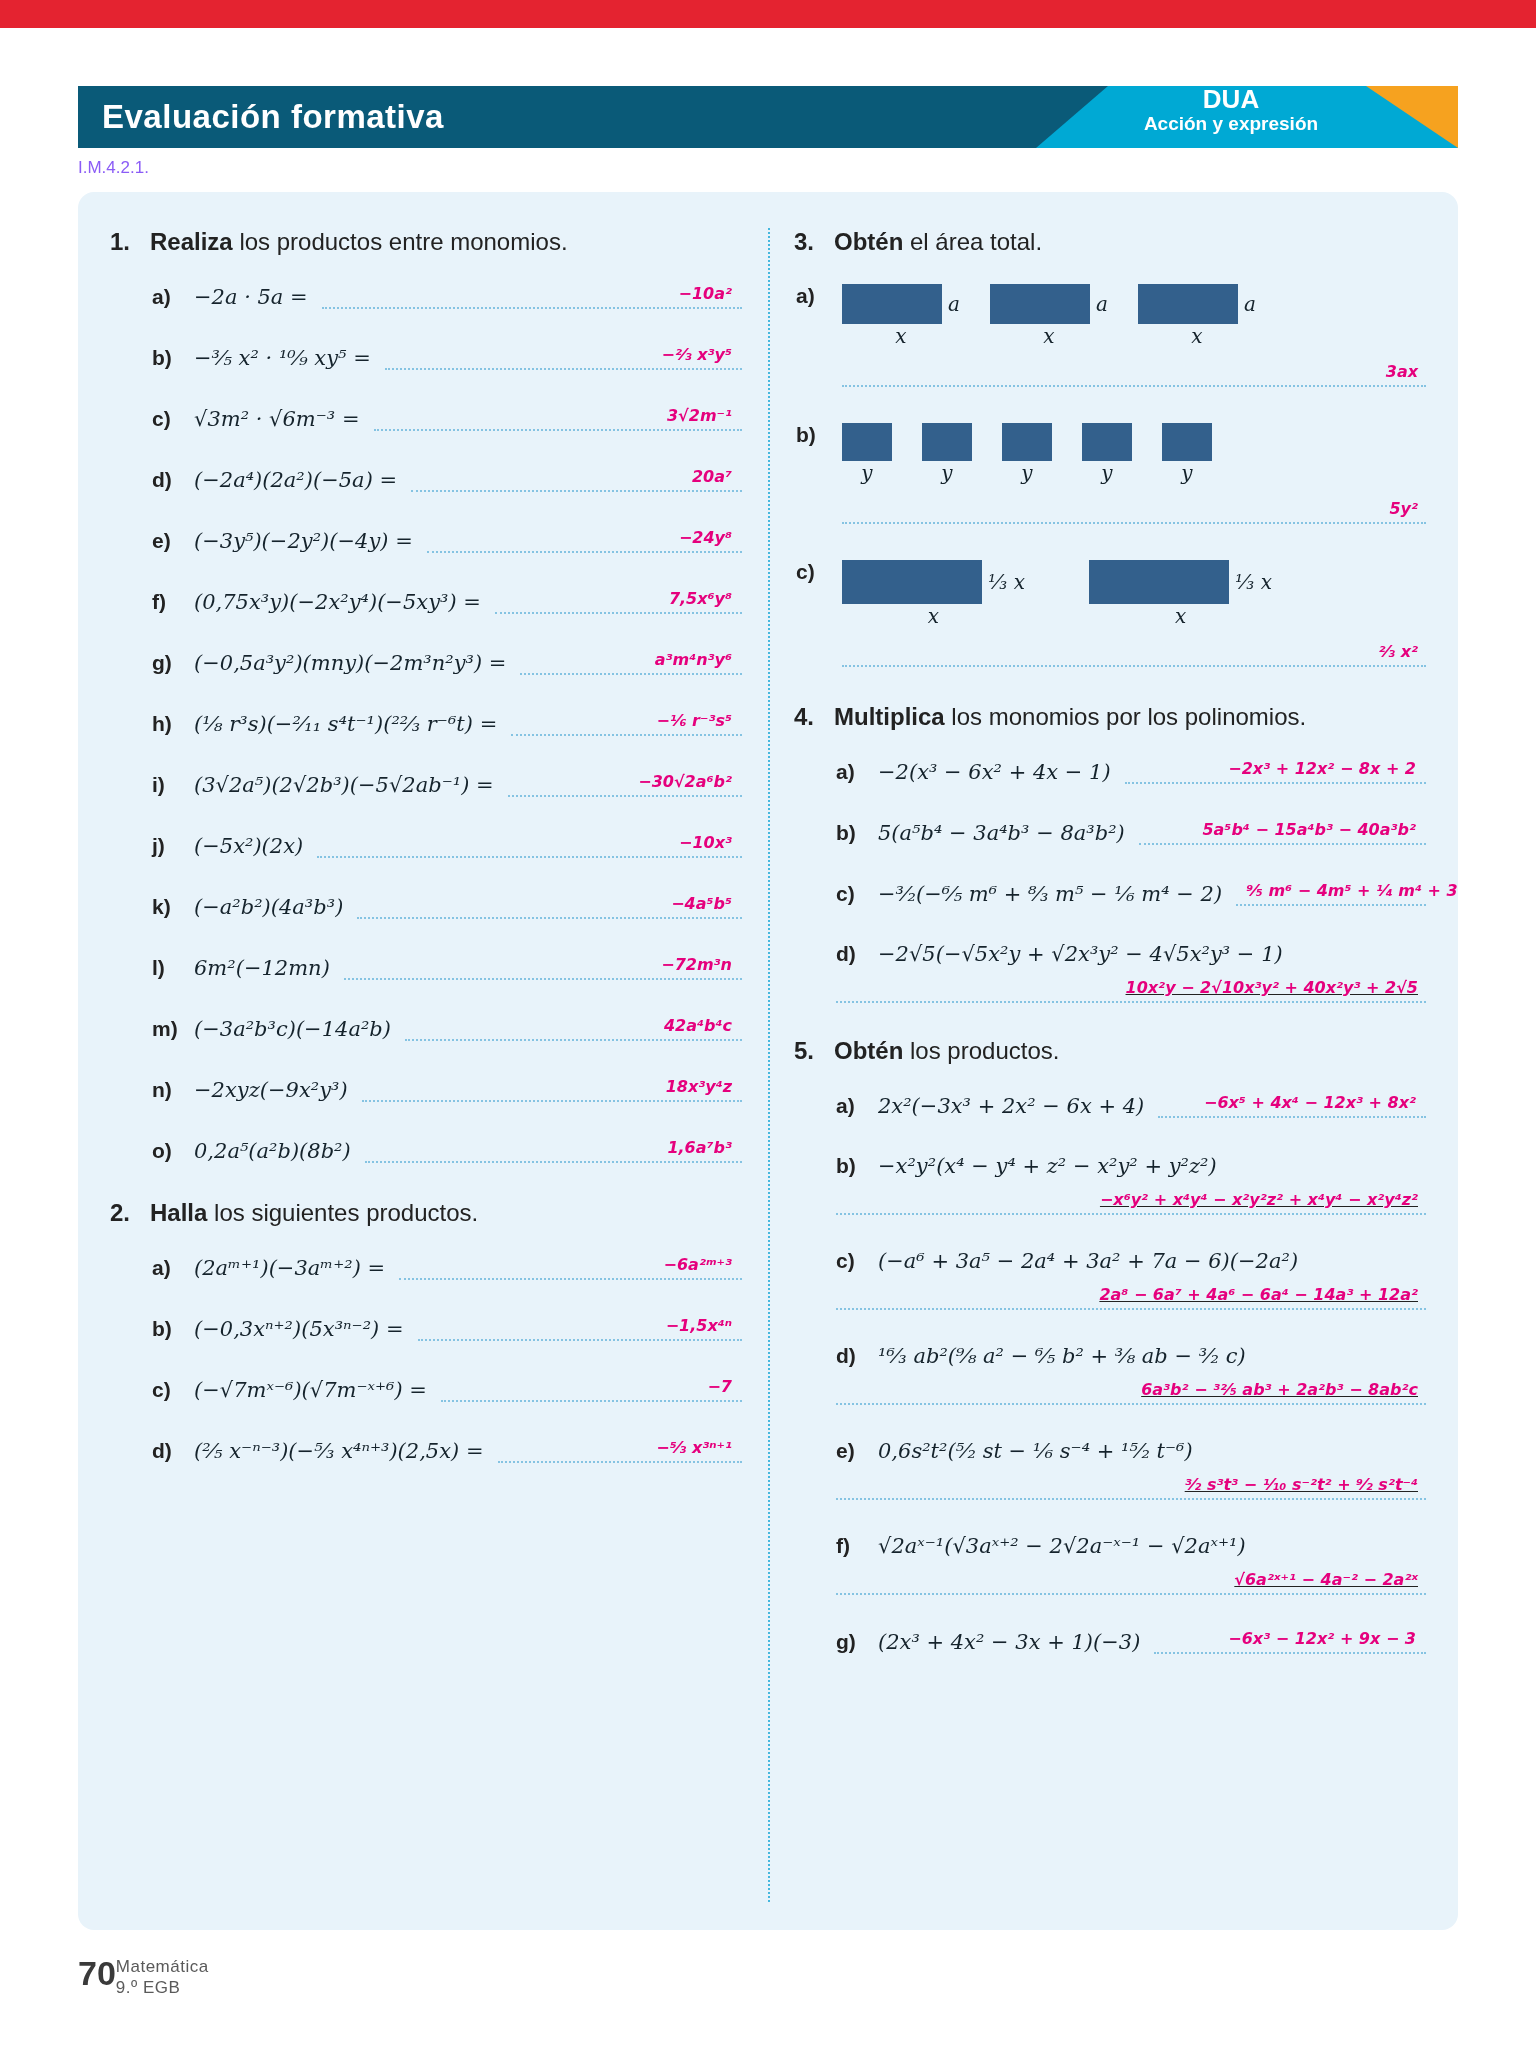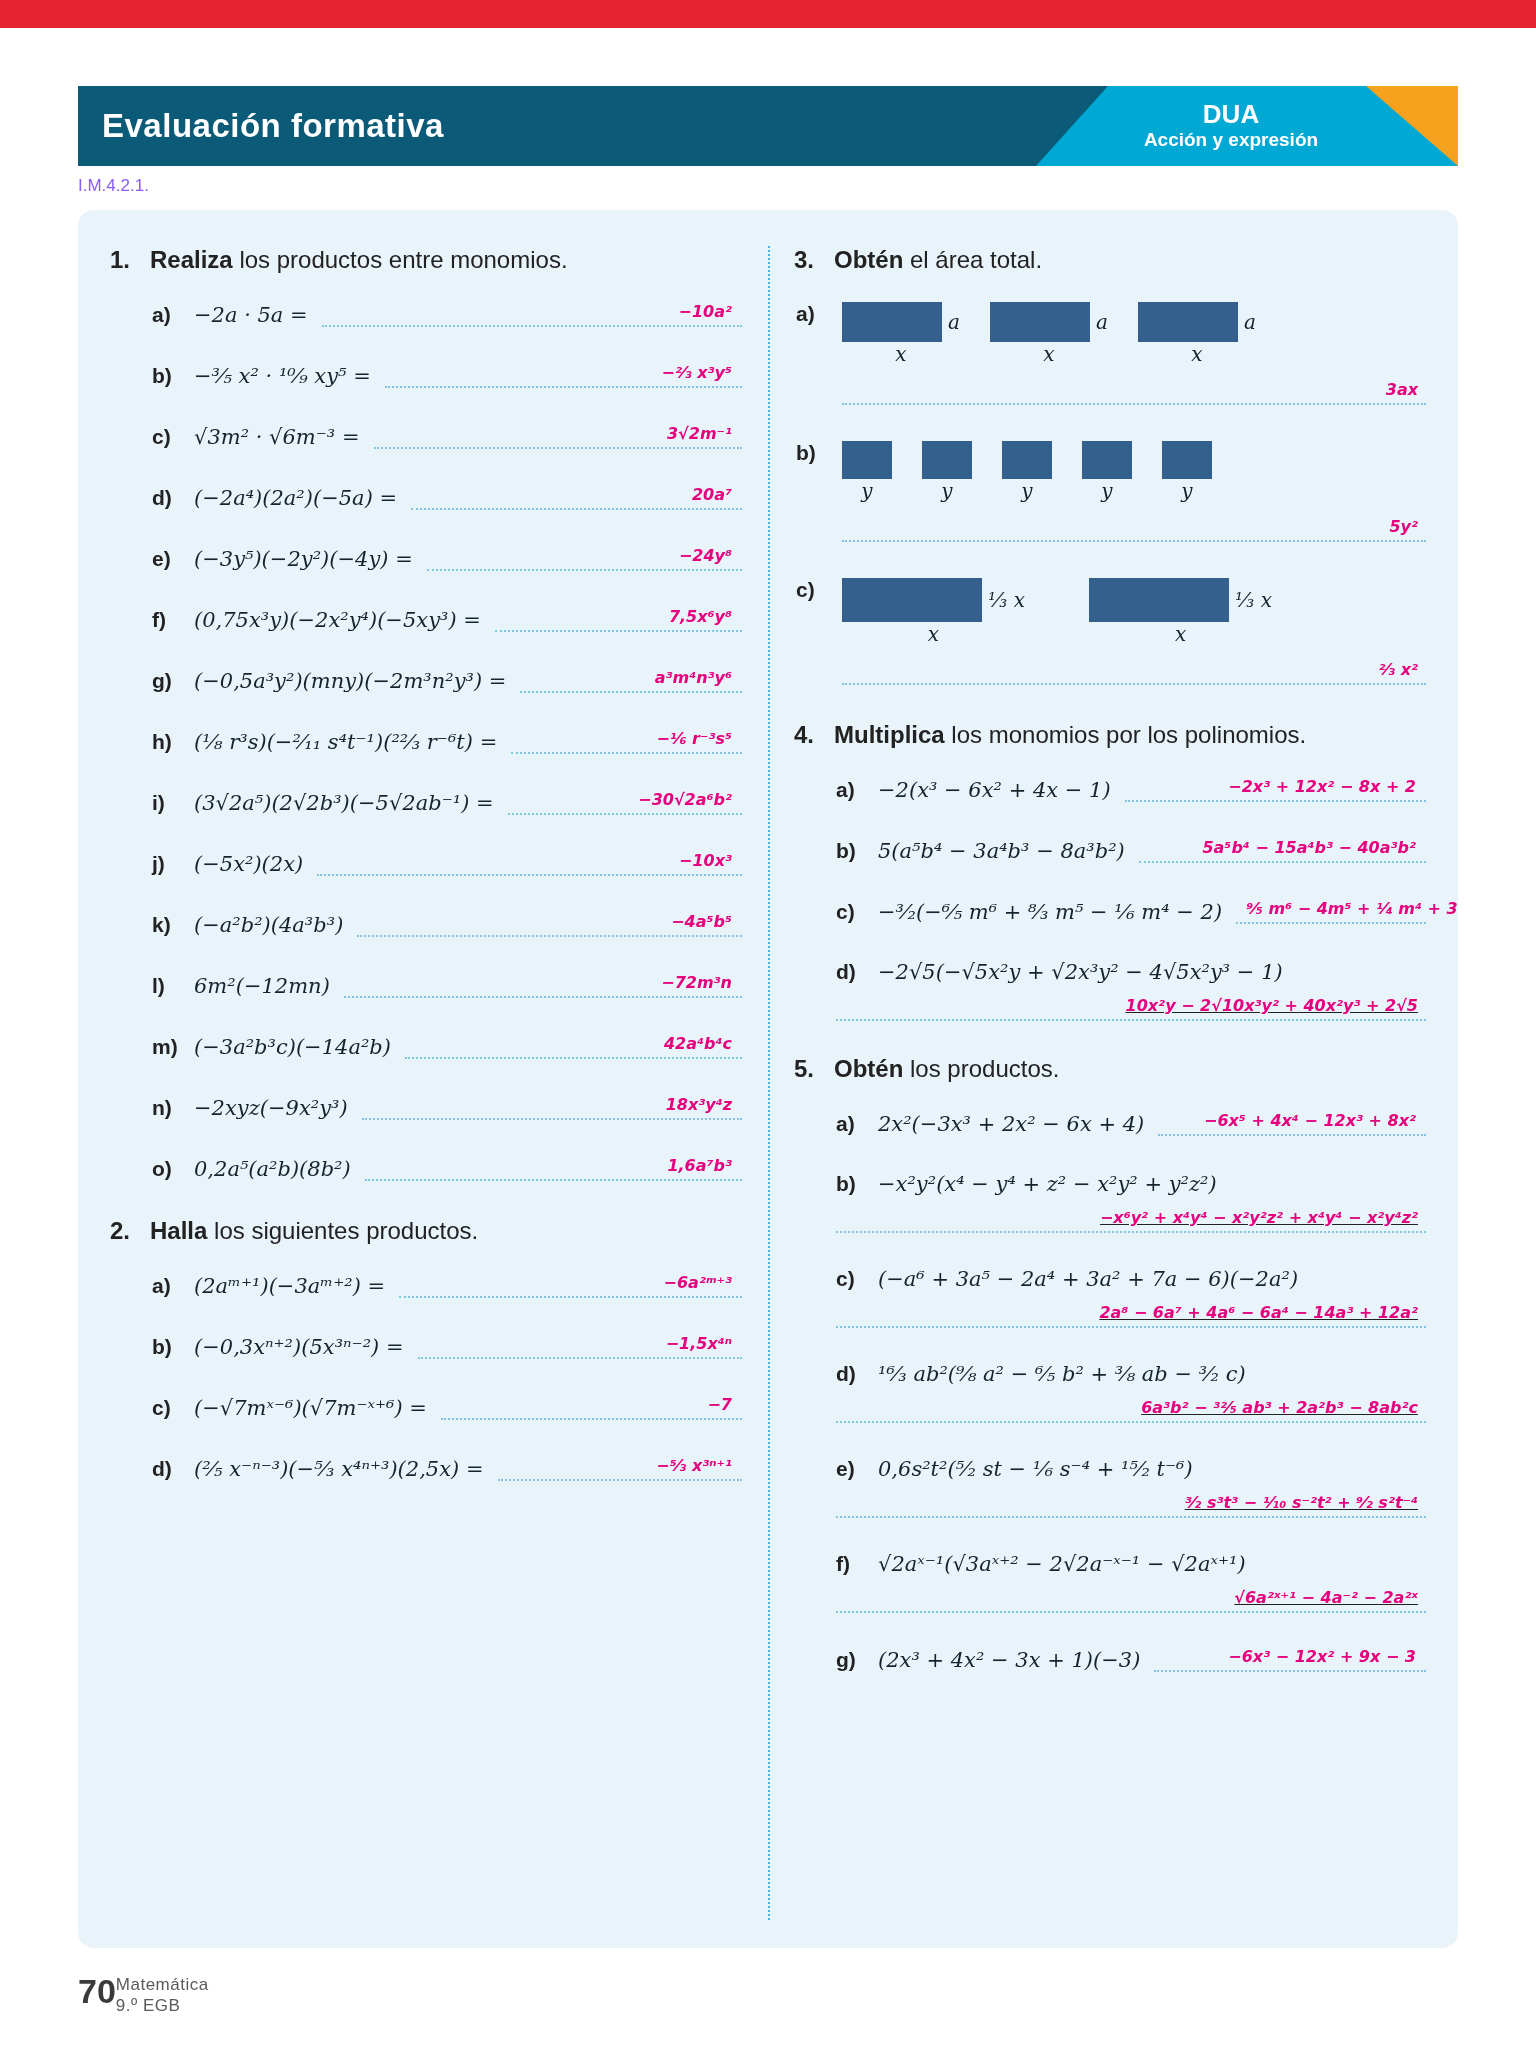--- a/index.html
+++ b/index.html
@@ -4,28 +4,28 @@
 <style>
   * { box-sizing: border-box; }
   html,body { margin:0; padding:0; }
   body {
     width:1536px; height:2048px; position:relative; overflow:hidden;
     background:#ffffff; font-family:"Liberation Sans", sans-serif; color:#222;
   }
   .topbar { height:28px; width:100%; background:#e42330; }
 
   .header-wrap { margin:58px 78px 0 78px; }
-  .band { display:flex; height:80px; background:#0a5a78; }
+  .band { display:flex; height:62px; background:#0a5a78; }
   .band-title {
     flex:1; color:#fff; font-size:33px; font-weight:bold;
     display:flex; align-items:center; padding-left:24px; letter-spacing:.5px;
   }
   .badge {
     width:330px; background:#00a9d4; clip-path:polygon(72px 0,100% 0,100% 100%,0 100%);
-    display:flex; flex-direction:column; justify-content:center; align-items:center;
+    display:flex; flex-direction:column; align-items:center;
     color:#fff; padding-left:60px;
   }
   .badge-title { font-size:26px; font-weight:bold; line-height:1.05; }
   .badge-sub { font-size:19px; font-weight:bold; }
   .corner { width:92px; position:relative; background:#00a9d4; }
   .corner-tri { position:absolute; inset:0; background:#f6a21f; clip-path:polygon(0 0,100% 0,100% 100%); }
   .code { text-align:left; margin:10px 48px 0 0; color:#8b5cf6; font-size:17px; }
 
   .panel {
     margin:14px 78px 0 78px; background:#e8f3fa; border-radius:16px;

